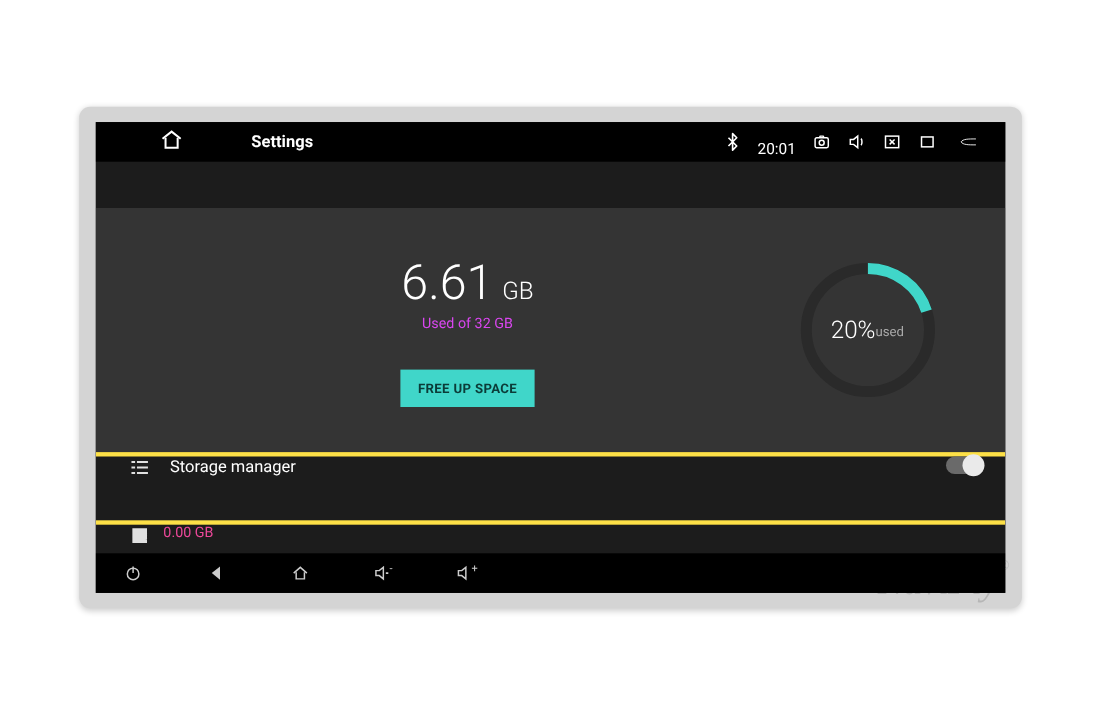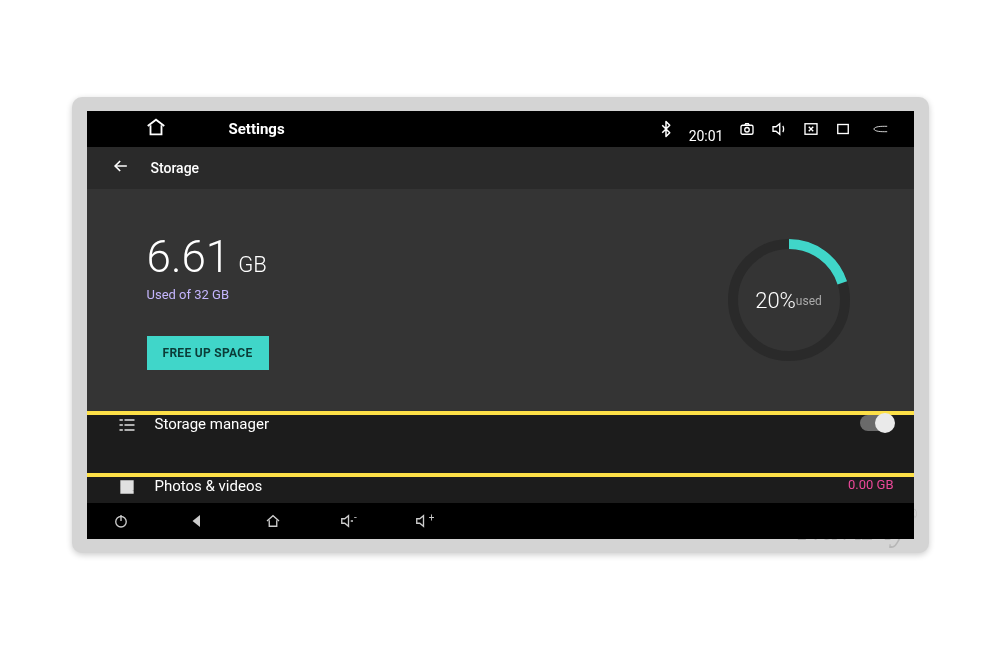--- a/index.html
+++ b/index.html
@@ -61,25 +61,26 @@
     .back-area { width:48px; display:flex; justify-content:center; }
     .sub-title { font-size: 14px; font-weight: 500; padding-left: 6px; }
 
     
     .storage-summary {
       height: 222px;
       background: #343434;
       display:flex;
       align-items:center;
       padding: 0 40px 0 60px;
+      text-align: center;
     }
     .storage-left { flex:1; color:#ccc; }
     .used-num { font-size: 44px; color:#fff; font-weight:300; display:inline; }
     .used-unit { font-size: 22px; color:#fff; font-weight:300; padding-left: 4px; }
-    .used-total { font-size: 13px; color: #c4b5fd; margin-top: 4px; }
+    .used-total { font-size: 13px; color: #d946ef; margin-top: 4px; }
     .free-btn {
       margin-top: 34px;
       display:inline-block;
       background: #40d6c9;
       color: #0b3c38;
       font-size: 12px;
       font-weight:700;
       padding: 10px 16px;
       letter-spacing: 0.3px;
       cursor:pointer;
@@ -207,31 +208,20 @@
           </svg>
         </span>
         <span class="sicon" style="width:40px;">
           <svg viewBox="0 0 40 24" fill="none" stroke="#fff" stroke-width="1.8">
             <path d="M36 6 C 20 6, 10 6, 6 12 C 10 18, 20 18, 36 18"></path>
           </svg>
         </span>
       </div>
     </div>
 
-    <div class="subheader">
-      <div class="back-area">
-        <span>
-          <svg viewBox="0 0 24 24" width="20" height="20" fill="none" stroke="#fff" stroke-width="2">
-            <path d="M19 12H5"></path>
-              <path d="M11 6l-6 6 6 6"></path>
-          </svg>
-        </span>
-      </div>
-      <div class="sub-title">Storage</div>
-    </div>
 
     <div class="content">
       <div class="storage-summary">
         <div class="storage-left">
           <div>
             <span class="used-num">6.61</span>
             <span class="used-unit">GB</span>
           </div>
           <div class="used-total">Used of 32 GB</div>
           <div class="free-btn">FREE UP SPACE</div>
@@ -263,21 +253,20 @@
           <div class="toggle"></div>
         </div>
         <div class="row partial">
           <div class="row-icon">
               <span>
             <svg viewBox="0 0 24 24">
                   <path d="M4 4h16v16H4z M4 18l5-6 3 3 4-5 4 6z" fill="#e0e0e0"></path>
                 </svg>
           </span>
             </div>
-          <div class="row-label">Photos &amp; videos</div>
           <div class="row-value">0.00 GB</div>
         </div>
       </div>
     </div>
 
     <div class="navbar">
       <span class="nbtn">
         <svg viewBox="0 0 24 24" fill="none" stroke="#ccc" stroke-width="1.8">
             <circle cx="12" cy="13" r="7"></circle>
             <path d="M12 4v8"></path>

